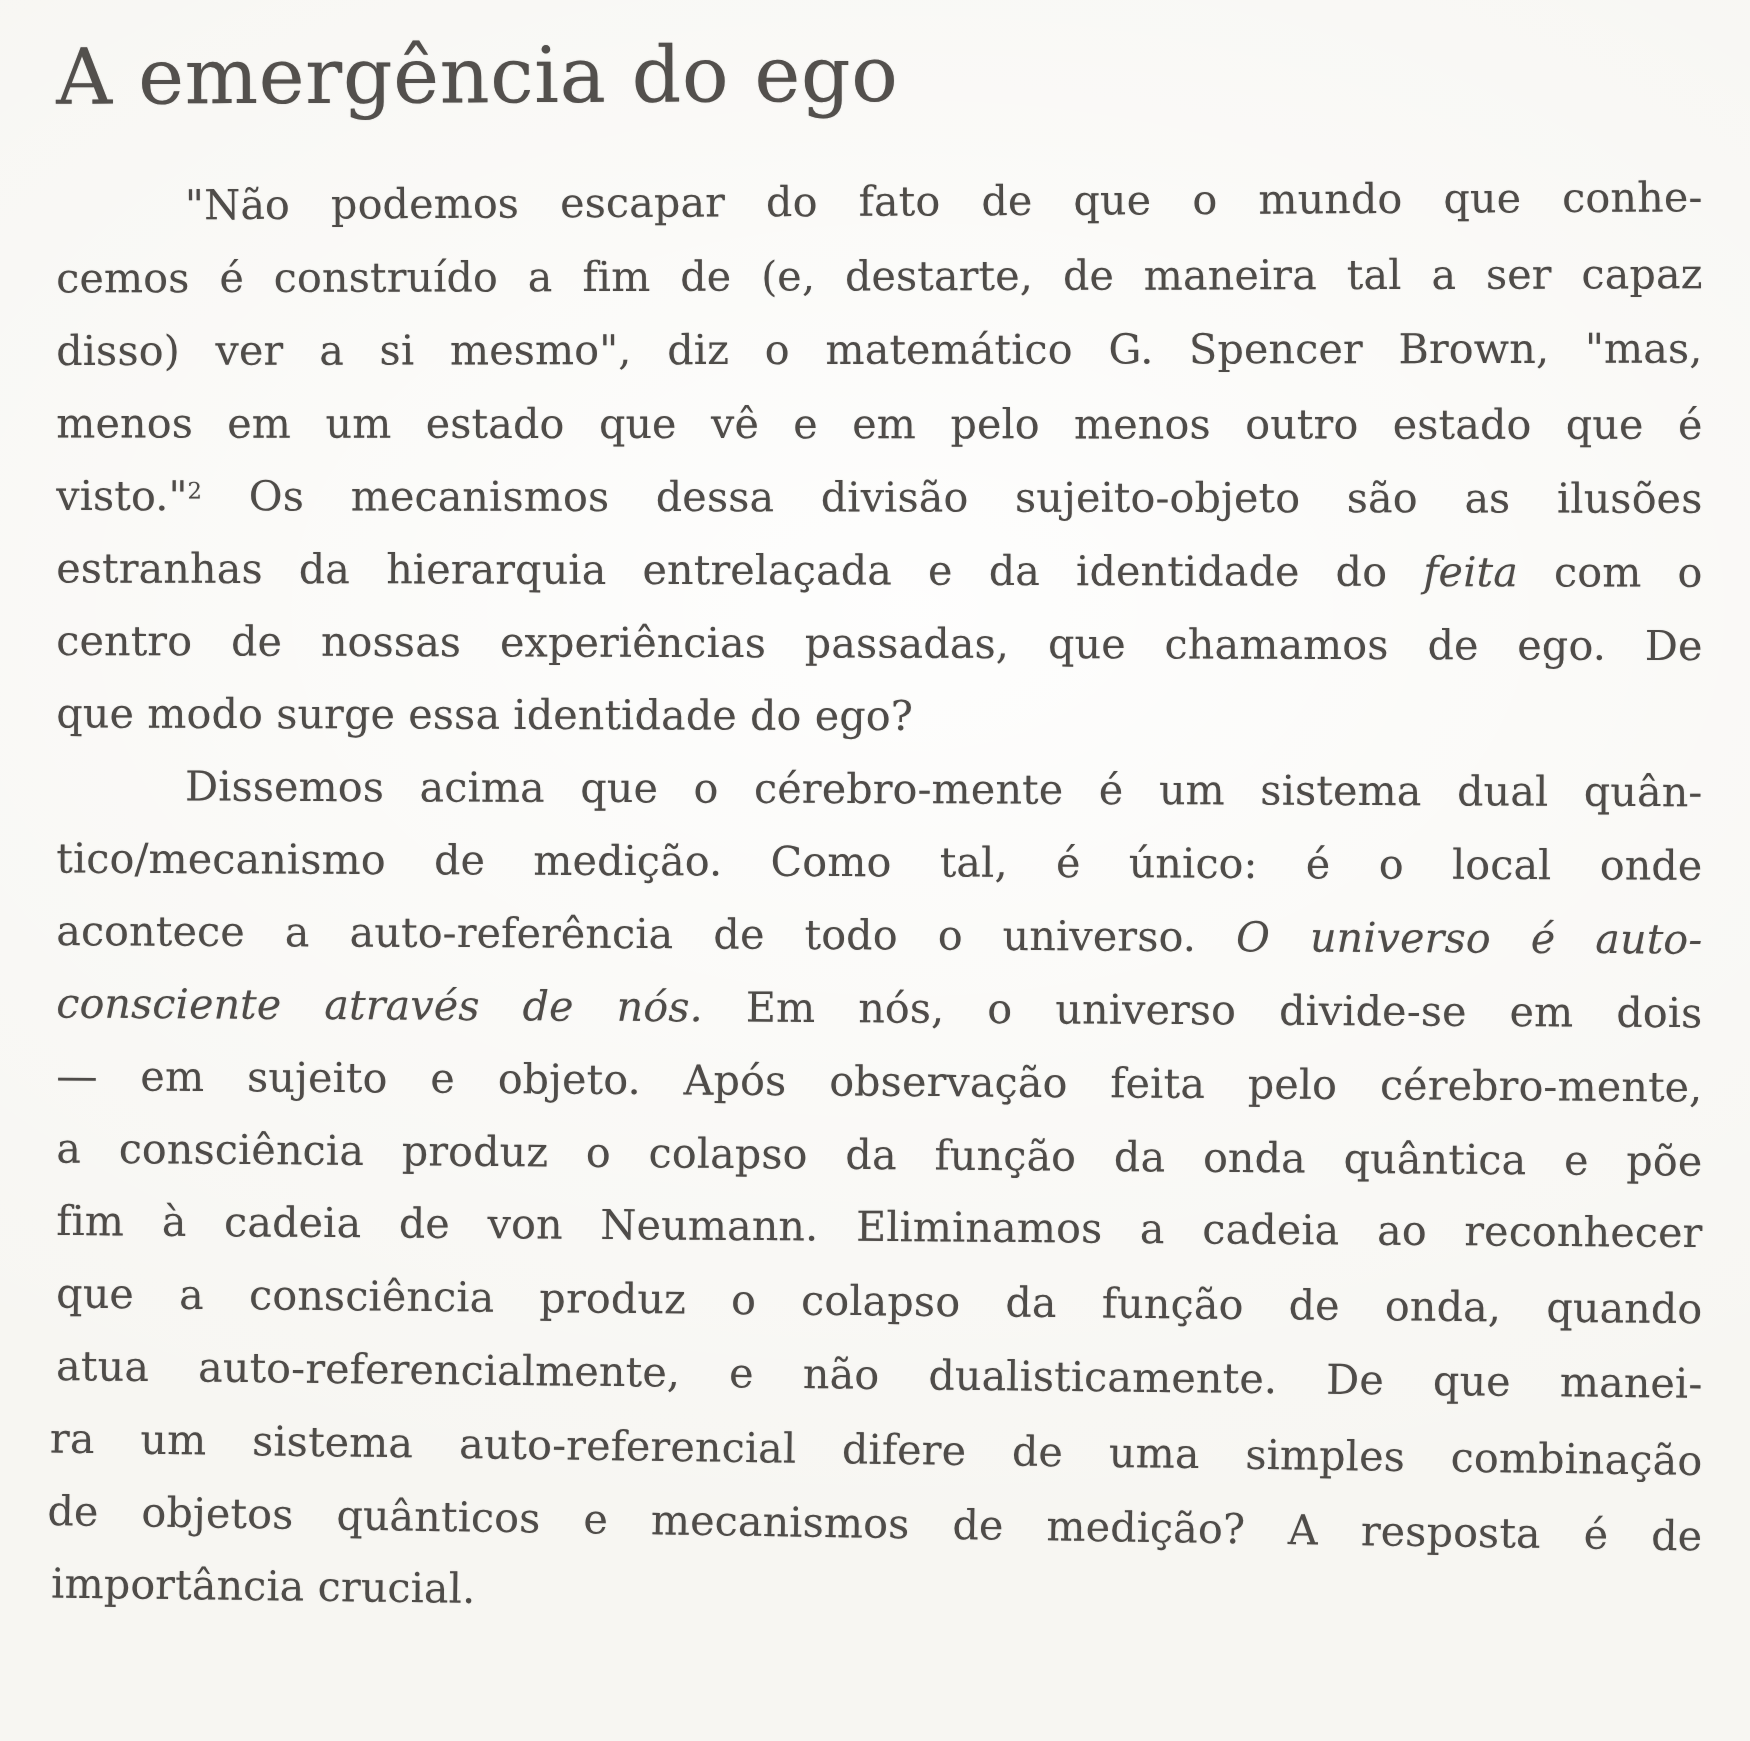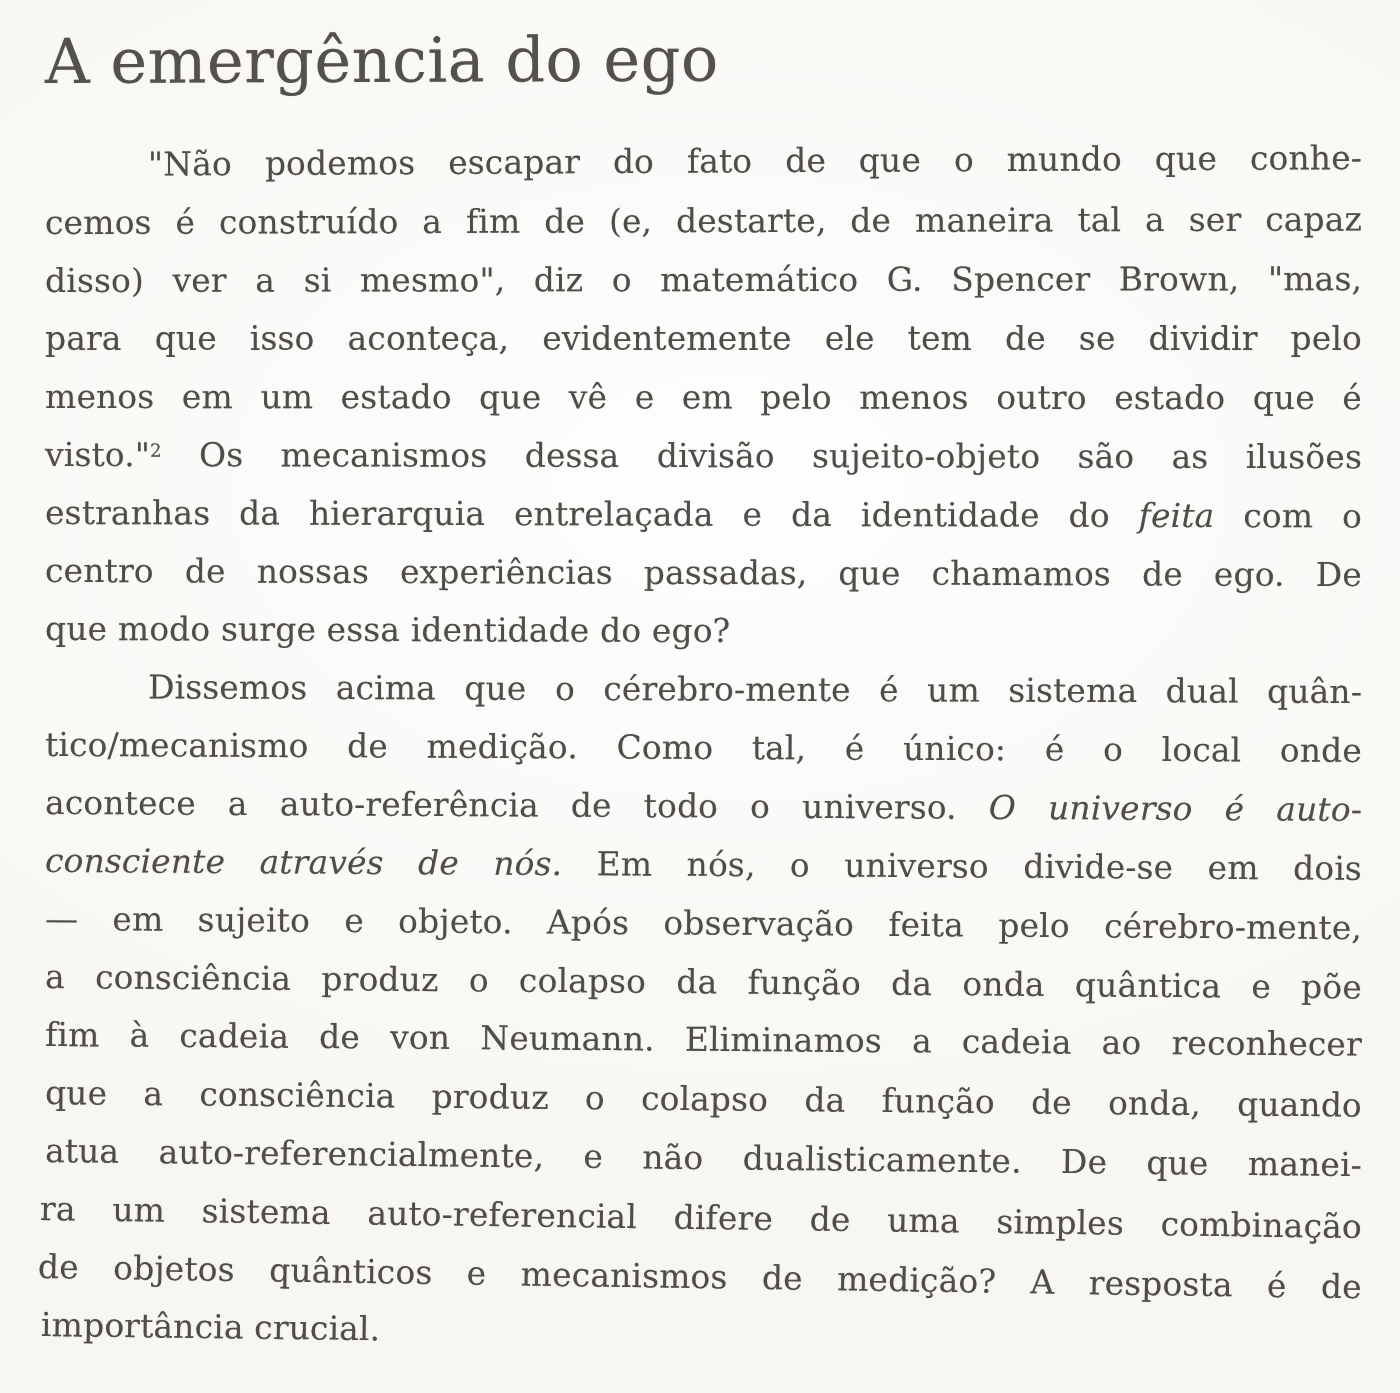--- a/index.html
+++ b/index.html
@@ -61,21 +61,20 @@
 <div class="page">
 
   <h1 class="heading">A emergência do ego</h1>
 
   <div class="body-text">
 
     <div class="para">
       <div class="line indent" style="--r:-0.30deg">"Não podemos escapar do fato de que o mundo que conhe-</div>
       <div class="line" style="--r:-0.15deg">cemos é construído a fim de (e, destarte, de maneira tal a ser capaz</div>
       <div class="line" style="--r:-0.08deg">disso) ver a si mesmo", diz o matemático G. Spencer Brown, "mas,</div>
-      <div class="line" style="--r:0deg">para que isso aconteça, evidentemente ele tem de se dividir pelo</div>
       <div class="line" style="--r:0.05deg">menos em um estado que vê e em pelo menos outro estado que é</div>
       <div class="line" style="--r:0.10deg"><span>visto."</span><sup class="fn">2</sup><span> Os mecanismos dessa divisão sujeito-objeto são as ilusões</span></div>
       <div class="line" style="--r:0.15deg"><span>estranhas da hierarquia entrelaçada e da identidade do </span><span class="it">feita</span><span> com o</span></div>
       <div class="line" style="--r:0.18deg">centro de nossas experiências passadas, que chamamos de ego. De</div>
       <div class="line end" style="--r:0.18deg">que modo surge essa identidade do ego?</div>
     </div>
 
     <div class="para">
       <div class="line indent" style="--r:0.22deg">Dissemos acima que o cérebro-mente é um sistema dual quân-</div>
       <div class="line" style="--r:0.26deg">tico/mecanismo de medição. Como tal, é único: é o local onde</div>

